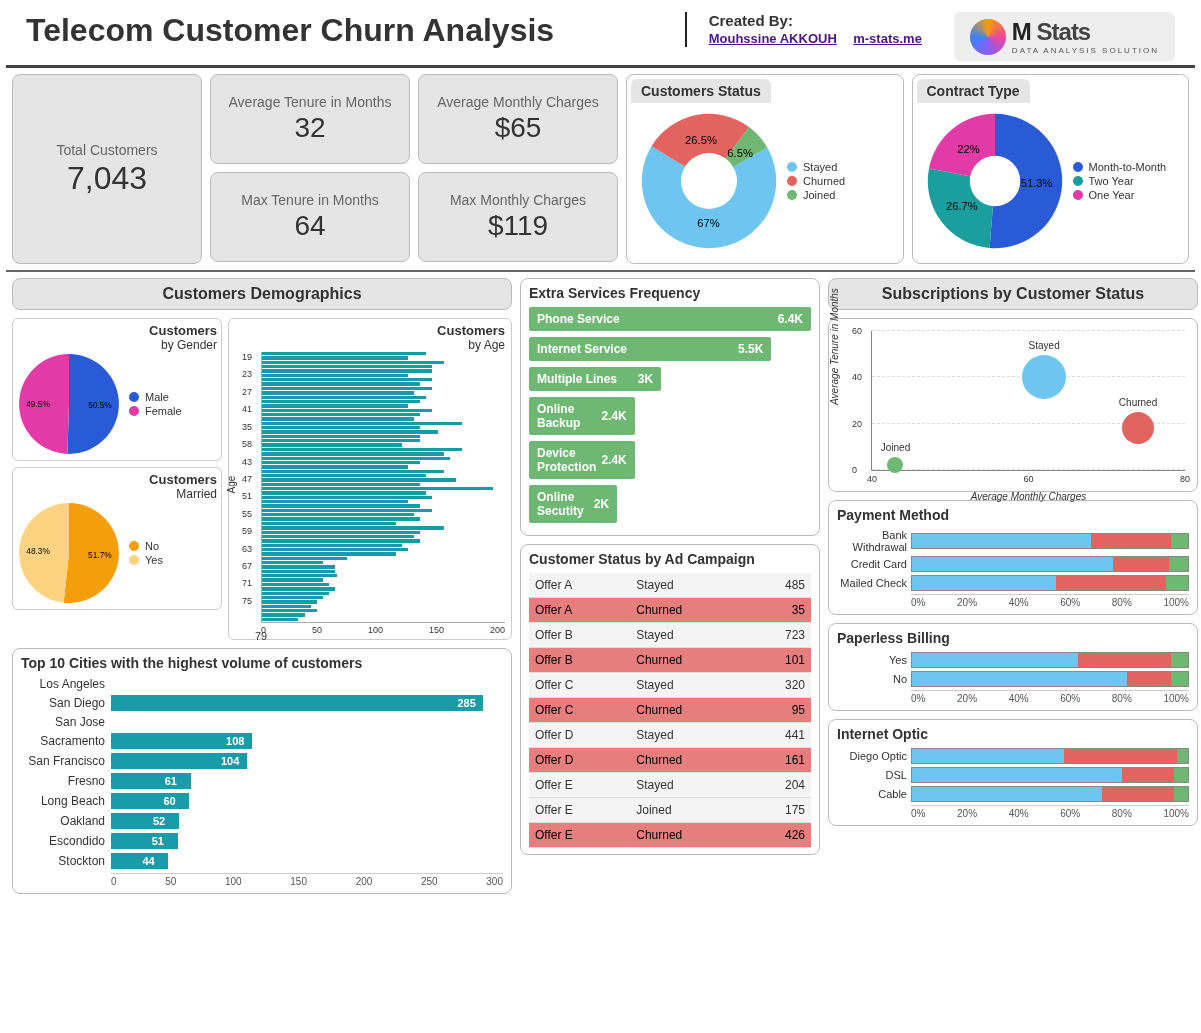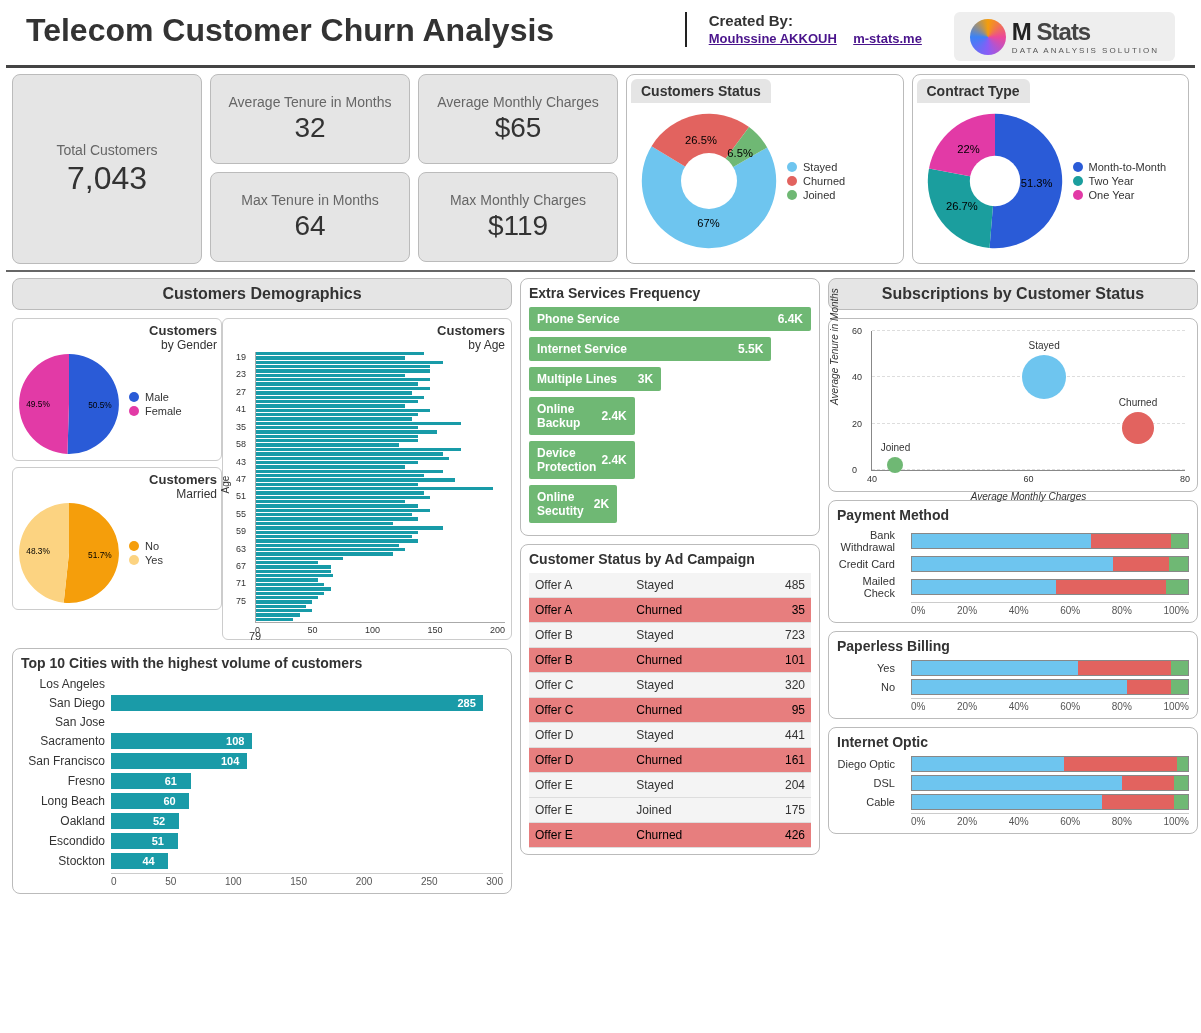--- a/index.html
+++ b/index.html
@@ -33,21 +33,21 @@
   .legend .sw { width: 10px; height: 10px; border-radius: 50%; margin-right: 6px; }
 
   
   .main { display: grid; grid-template-columns: 500px 300px 370px; gap: 8px; padding: 0 6px; }
   .col { display: flex; flex-direction: column; gap: 8px; }
   .panel { border: 1px solid #bbb; border-radius: 8px; padding: 6px 8px; }
   .sec-title { font-weight: 700; font-size: 14px; margin-bottom: 6px; }
   .header-tab { background: #e5e5e5; border: 1px solid #bbb; border-radius: 8px; text-align:center; font-weight: 700; padding: 6px; font-size: 16px;}
 
   
-  .demo-row { display: flex; gap: 0; }
+  .demo-row { display: flex; gap: 6px; }
   .demo-pie { flex: 0 0 210px; display: flex; flex-direction: column; gap: 6px;}
   .mini-card { border: 1px solid #ccc; border-radius: 6px; padding: 4px; }
   .mini-title { text-align: right; font-size: 12px; }
   .mini-title b { font-weight: 700; font-size: 13px;}
   .mini-body { display: flex; align-items: center; }
   .age-card { flex: 1; border: 1px solid #ccc; border-radius: 6px; padding: 4px 6px; position: relative;}
 
   
   .hbars { font-size: 11px; }
   .hbar-row { display: flex; align-items: center; margin: 4px 0; }
@@ -64,21 +64,21 @@
   
   table.adtbl { width: 100%; border-collapse: collapse; font-size: 12px; margin-top: 4px;}
   table.adtbl td { padding: 5px 6px; border-bottom: 1px solid #ddd; }
   table.adtbl tr.stayed { background: #f4f4f4; }
   table.adtbl tr.churned { background: #e77e7e; color: #000; }
   table.adtbl tr.joined { background: #f4f4f4; }
   table.adtbl td:last-child { text-align: right; }
 
   
   .stack-row { display: flex; align-items: center; margin: 3px 0; font-size: 11px; }
-  .stack-lbl { width: 74px; text-align: right; padding-right: 16px; }
+  .stack-lbl { width: 74px; text-align: right; padding-right: 4px; }
   .stack-bar { flex: 1; height: 16px; display: flex; border: 1px solid #888; }
   .stack-seg { height: 100%; }
   .stack-a { background: #6ec5ef; }
   .stack-b { background: #e2635f; }
   .stack-c { background: #6fb874; }
   .pct-axis { display: flex; justify-content: space-between; font-size: 10px; margin-left: 74px; color: #555; margin-top: 2px; border-top: 1px solid #ccc; padding-top: 2px;}
 
   
   .scatter { position: relative; height: 140px; border-left: 1px solid #888; border-bottom: 1px solid #888; margin: 6px 4px 18px 34px; }
   .scatter .bubble { position: absolute; border-radius: 50%; transform: translate(-50%, 50%); }

